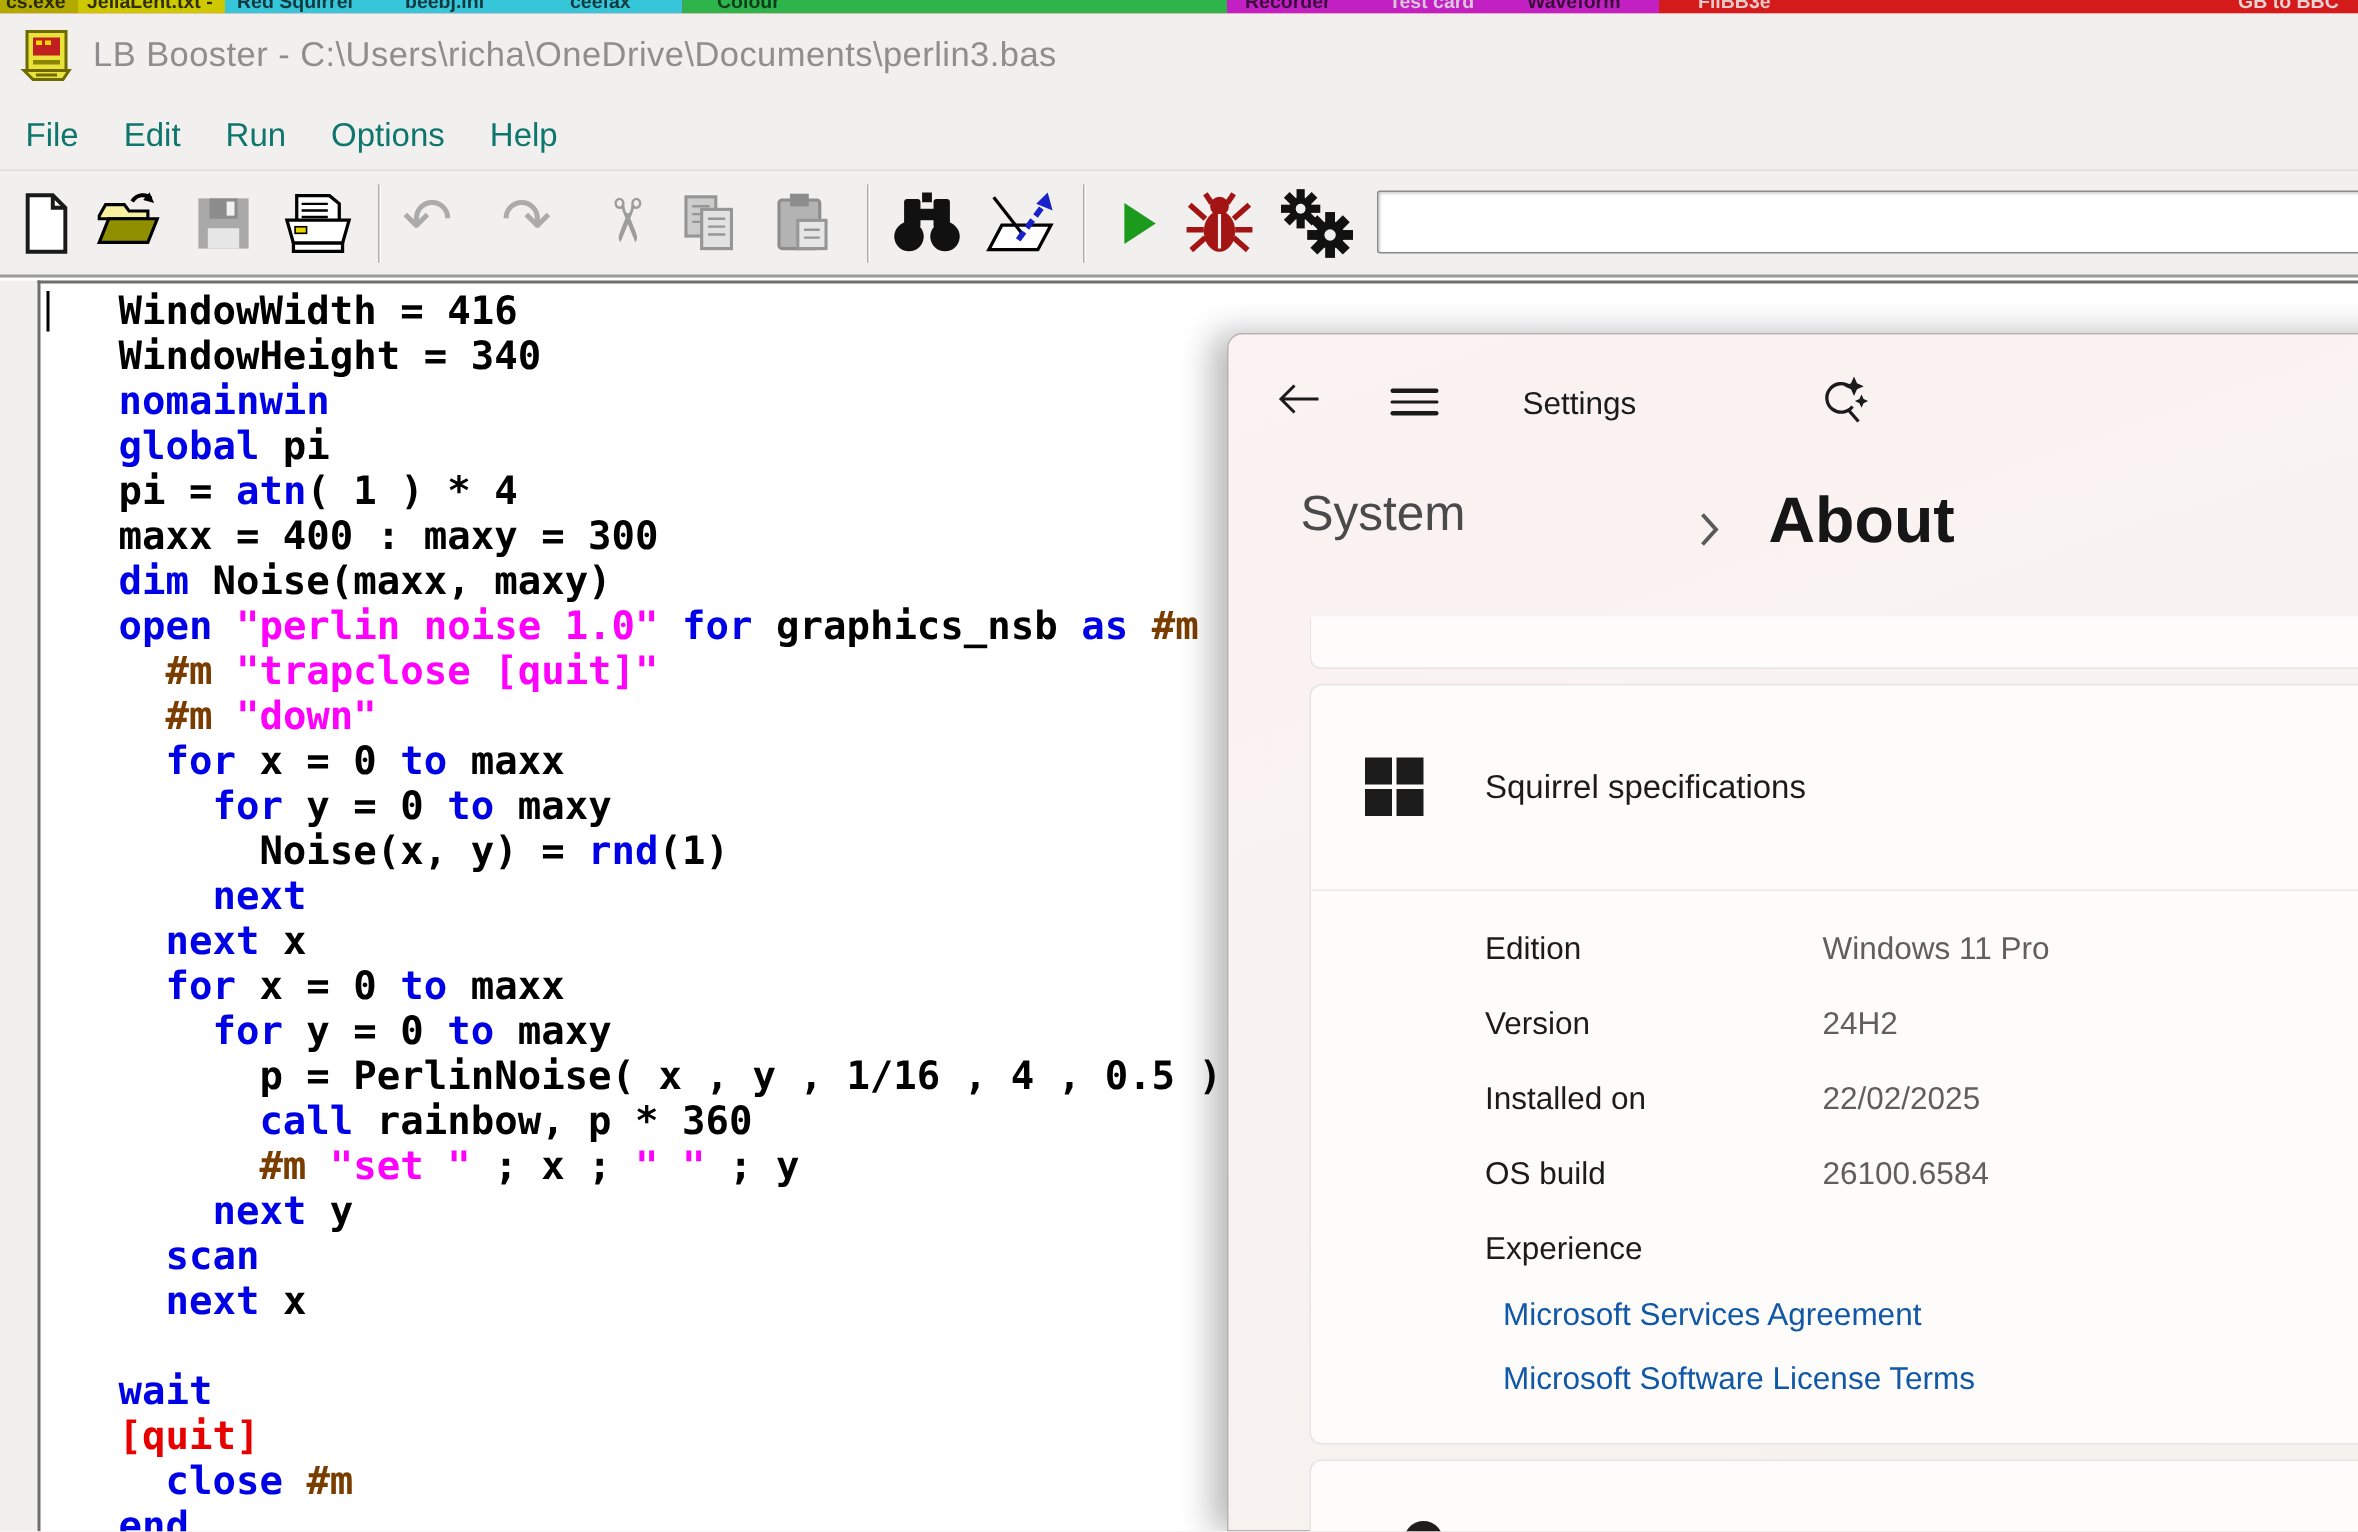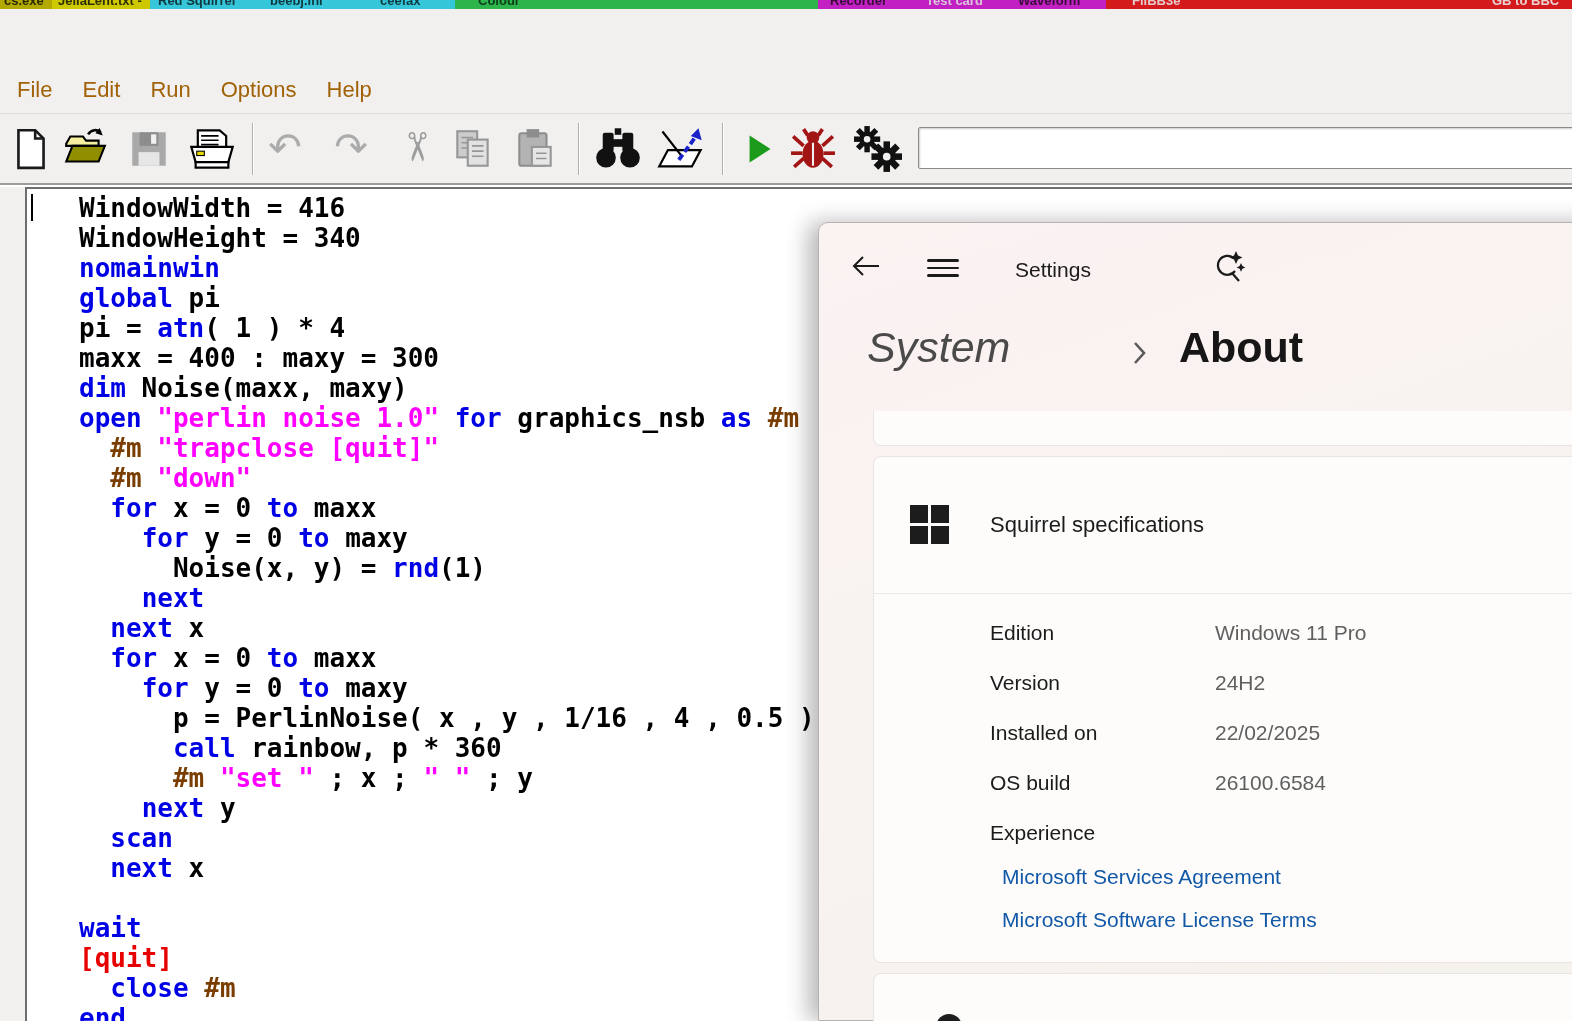--- a/index.html
+++ b/index.html
@@ -11,21 +11,21 @@
   #strip { position:absolute; left:0; top:0; width:1572px; height:9px; overflow:hidden; background:#d41a1a; }
   .strip-band { position:absolute; top:0; height:9px; }
   .strip-label { position:absolute; top:-7px; height:16px; font-size:13px; font-weight:bold; white-space:nowrap; }
 
   
   #lbb { position:absolute; left:0; top:9px; width:1572px; height:1012px; background:#f1f0ef; }
   #titlebar { position:absolute; left:0; top:0; width:100%; height:57px; }
   #title-icon { position:absolute; left:12px; top:8px; width:38px; height:40px; }
   #title-text { position:absolute; left:62px; top:14px; font-size:23px; color:#8e8e8e; letter-spacing:.3px; }
   #menubar { position:absolute; left:0; top:57px; width:100%; height:48px; display:flex; align-items:center; padding-left:2px; border-bottom:1px solid #dcdcdc; }
-  .menu-item { font-size:22px; color:#a16207; padding:0 15px; cursor:default; }
+  .menu-item { font-size:22px; color:#0f766e; padding:0 15px; cursor:default; }
   #toolbar { position:absolute; left:0; top:106px; width:100%; height:70px; border-bottom:2px solid; border-color:#9c9c9c; box-shadow:0 2px 0 #ffffff; }
   .tbtn { position:absolute; top:10px; width:46px; height:48px; }
   .tbtn svg { width:100%; height:100%; }
   .tsep { position:absolute; top:8px; width:2px; height:52px; background:#aeaeae; border-right:1px solid #fff; }
   .tchar { font-size:40px; line-height:44px; color:#ababab; display:block; text-align:center; font-family:"DejaVu Sans", sans-serif; }
   #tb-input { position:absolute; left:918px; top:12px; width:660px; height:42px; background:#fff; border:1px solid #8a8a8a; border-radius:2px; box-shadow:inset 1px 1px 2px rgba(0,0,0,.2); font-size:20px; padding:0 8px; }
 
   
   #editor { position:absolute; left:25px; top:178px; width:1547px; height:834px; background:#ffffff; border-left:2px solid #6e6e6e; border-top:2px solid #6e6e6e; }
   #code { position:absolute; left:4px; top:4px; font-family:"DejaVu Sans Mono", monospace; font-weight:bold; font-size:26px; line-height:30px; white-space:pre; }
@@ -42,21 +42,21 @@
     background:linear-gradient(160deg,#fbf2f2 0%,#f8f3f0 45%,#f5f1ed 100%);
     border:1px solid #b5b2af; border-radius:10px 0 0 0;
     box-shadow:-10px 0 22px rgba(0,0,0,.28); }
   #s-header { position:absolute; left:0; top:0; width:100%; height:80px; }
   #s-back { position:absolute; left:32px; top:30px; width:30px; height:26px; }
   #s-ham { position:absolute; left:108px; top:36px; width:32px; height:18px; display:flex; flex-direction:column; justify-content:space-between; }
   #s-ham div { height:2.6px; background:#1b1b1b; border-radius:2px; }
   #s-title { position:absolute; left:196px; top:35px; font-size:21px; color:#1b1b1b; }
   #s-ai { position:absolute; left:392px; top:26px; width:36px; height:36px; }
   #s-crumb { position:absolute; left:48px; top:100px; width:700px; height:62px; }
-  #crumb-parent { position:absolute; left:0; top:0; font-size:43px; color:#4a4a4a;font-style:italic; }
+  #crumb-parent { position:absolute; left:0; top:0; font-size:33px; color:#4a4a4a; }
   #crumb-chev { position:absolute; left:266px; top:18px; width:14px; height:24px; }
   #crumb-current { position:absolute; left:312px; top:0; font-size:43px; font-weight:600; color:#161616; }
 
   .card { position:absolute; left:54px; width:740px; background:#fdfcfb; border:1px solid #e7e4e1; border-radius:8px; }
   #card-partial { top:188px; height:35px; border-radius:0 0 8px 8px; border-top:none; }
   #card-spec { top:233px; height:507px; }
   #card-bottom { top:750px; height:60px; }
   #spec-head { position:absolute; left:0; top:0; width:100%; height:137px; border-bottom:1px solid #ebe8e5; }
   #winlogo { position:absolute; left:36px; top:48px; width:39px; height:39px; display:grid; grid-template-columns:18px 18px; grid-template-rows:18px 18px; gap:3px; }
   #winlogo div { background:#1c1c1c; }
@@ -89,20 +89,32 @@
       <span class="strip-label" style="left: 478px; color: rgb(12, 61, 29);">Colour</span>
       <span class="strip-label" style="left: 830px; color: rgb(58, 14, 58);">Recorder</span>
       <span class="strip-label" style="left: 926px; color: rgb(217, 198, 217);">Test card</span>
       <span class="strip-label" style="left: 1018px; color: rgb(58, 14, 58);">Waveform</span>
       <span class="strip-label" style="left: 1132px; color: rgb(227, 202, 202);">FliBB3e</span>
       <span class="strip-label" style="left: 1492px; color: rgb(232, 210, 210);">GB to BBC</span>
     </div>
 
   <div id="lbb">
 
+    <div id="titlebar">
+      <svg id="title-icon" viewBox="0 0 38 40">
+        <path d="M4 30 L10 36 H30 L34 30 Z" fill="#e8e23a" stroke="#6f6a00" stroke-width="2"></path>
+        <rect x="6" y="4" width="26" height="26" fill="#e8e23a" stroke="#6f6a00" stroke-width="2"></rect>
+        <rect x="10" y="8" width="18" height="12" fill="#c02020"></rect>
+        <rect x="12" y="10" width="4" height="3" fill="#ffd800"></rect>
+        <rect x="18" y="10" width="4" height="3" fill="#ffd800"></rect>
+        <rect x="10" y="23" width="18" height="3" fill="#8a8400"></rect>
+        <path d="M12 33 h14" stroke="#6f6a00" stroke-width="2"></path>
+      </svg>
+      <span id="title-text">LB Booster - C:\Users\richa\OneDrive\Documents\perlin3.bas</span>
+    </div>
 
     <div id="menubar">
         <span class="menu-item">File</span>
         <span class="menu-item">Edit</span>
         <span class="menu-item">Run</span>
         <span class="menu-item">Options</span>
         <span class="menu-item">Help</span>
       </div>
 
     <div id="toolbar">

